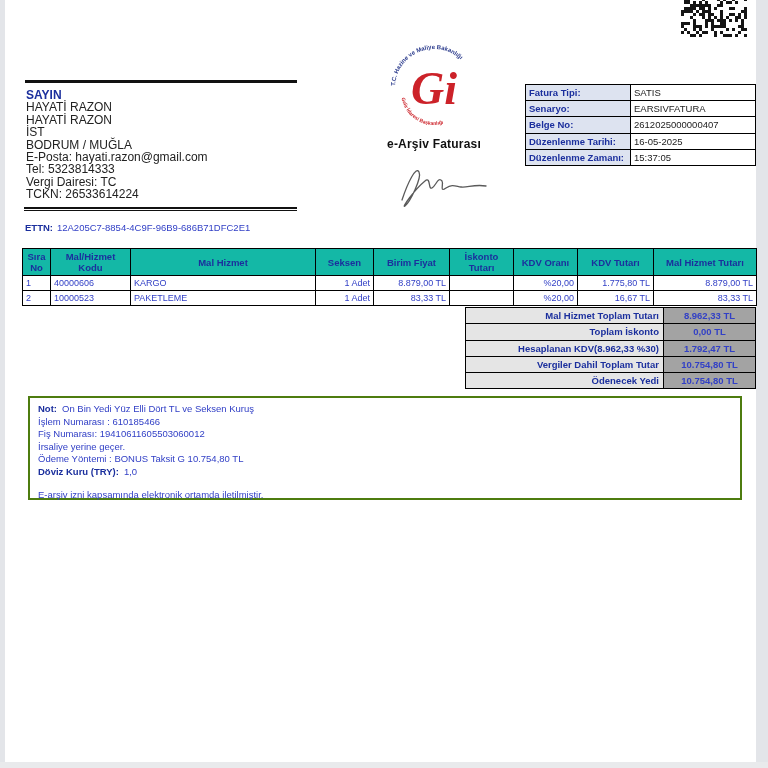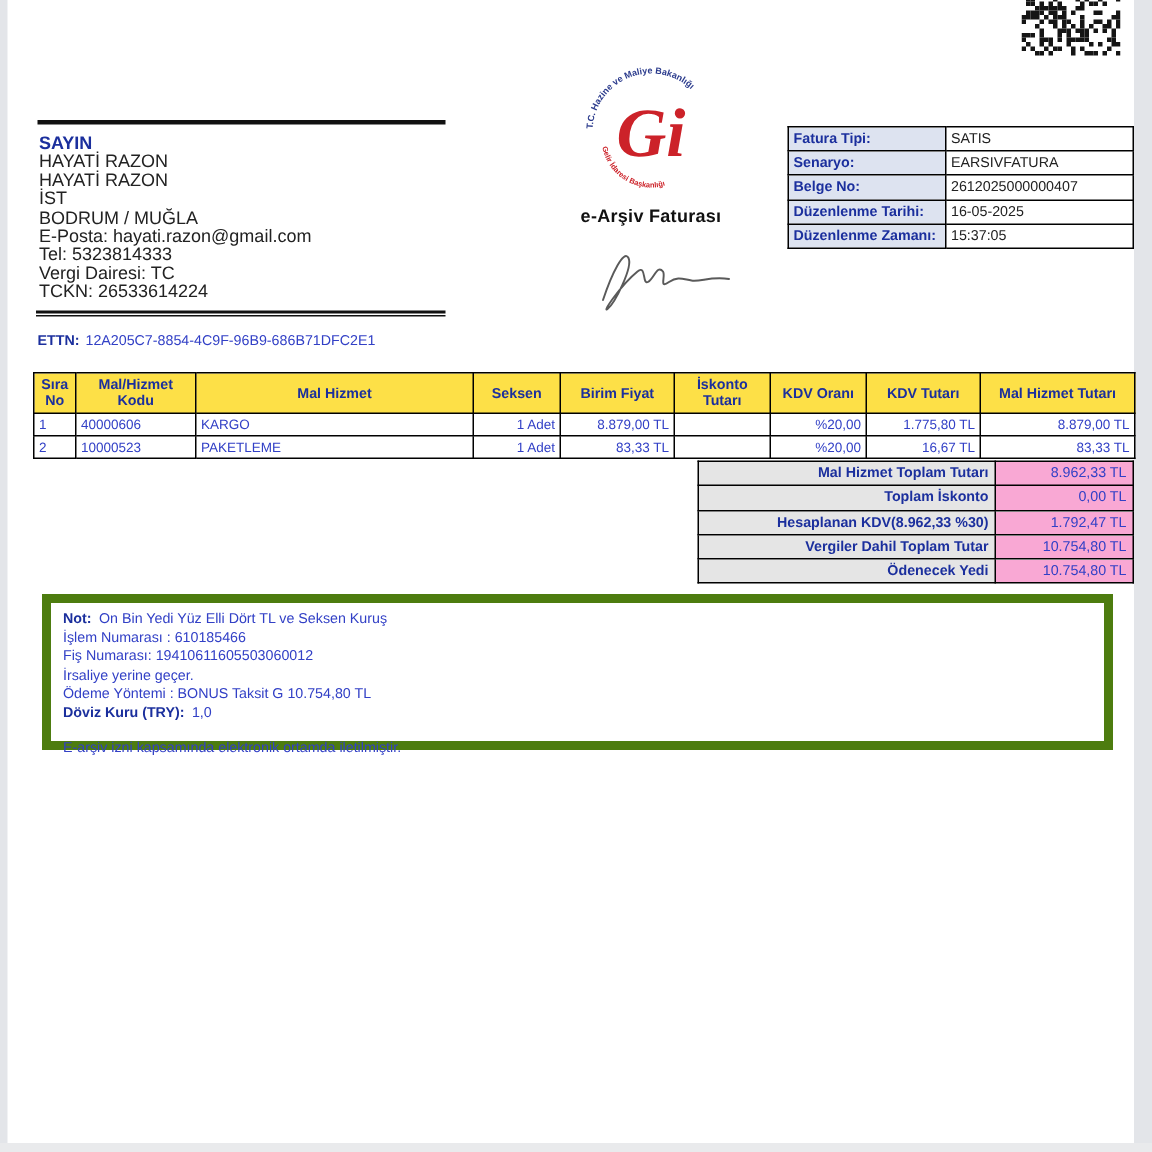--- a/index.html
+++ b/index.html
@@ -36,36 +36,36 @@
   .info-table td { border:1px solid #000; height:16.2px; padding:0 3px; overflow:hidden; white-space:nowrap; }
   .info-table td.lbl { background:#dde3f0; color:#1b2f9d; font-weight:bold; width:105px; }
   .info-table td.val { background:#fff; color:#222; }
 
   
   .ettn { position:absolute; left:25px; top:222px; font-size:9.5px; color:#3240c6; }
   .ettn b { color:#1b2f9d; margin-right:4px; }
 
   
   .items { position:absolute; left:22px; top:248px; width:734px; font-size:9px; }
-  .items th { background:#fde047; color:#1b2f9d; font-weight:bold; border:1px solid #000;
+  .items th { background:#14b8a6; color:#1b2f9d; font-weight:bold; border:1px solid #000;
               height:27px; text-align:center; vertical-align:middle; padding:1px 2px; font-size:9.5px; line-height:11px; }
   .items td { border:1px solid #000; height:15px; color:#3240c6; padding:0 3px; background:#fff;
               overflow:hidden; white-space:nowrap; }
   .items td.c-right { text-align:right; }
   .items td.c-left { text-align:left; }
 
   
   .totals { position:absolute; left:465px; top:307px; width:291px; font-size:9.5px; }
   .totals td { border:1.5px solid #000; height:16.3px; padding:0 4px; white-space:nowrap; overflow:hidden; }
   .totals td.lbl { color:#1b2f9d; font-weight:bold; text-align:right; background:#e5e5e5; width:198px; }
-  .totals td.val { color:#3240c6; text-align:right; background:#f9a8d4; }
+  .totals td.val { color:#3240c6; text-align:center; background:#a3a3a3;font-weight:bold; }
 
   
   .notes { position:absolute; left:28px; top:396px; width:714px; height:104px;
-           border:6px solid #4d7c0f; padding:5px 8px; font-size:9.5px; color:#3240c6; }
+           border:2px solid #4d7c0f; padding:5px 8px; font-size:9.5px; color:#3240c6; }
   .note-line { line-height:12.6px; min-height:10px; }
   .note-line b { color:#1b2f9d; }
   .note-line b:not(:empty) { margin-right:5px; }
 </style>
 </head>
 <body>
 
 <div id="page">
 
   <div class="edge edge-left"></div>

